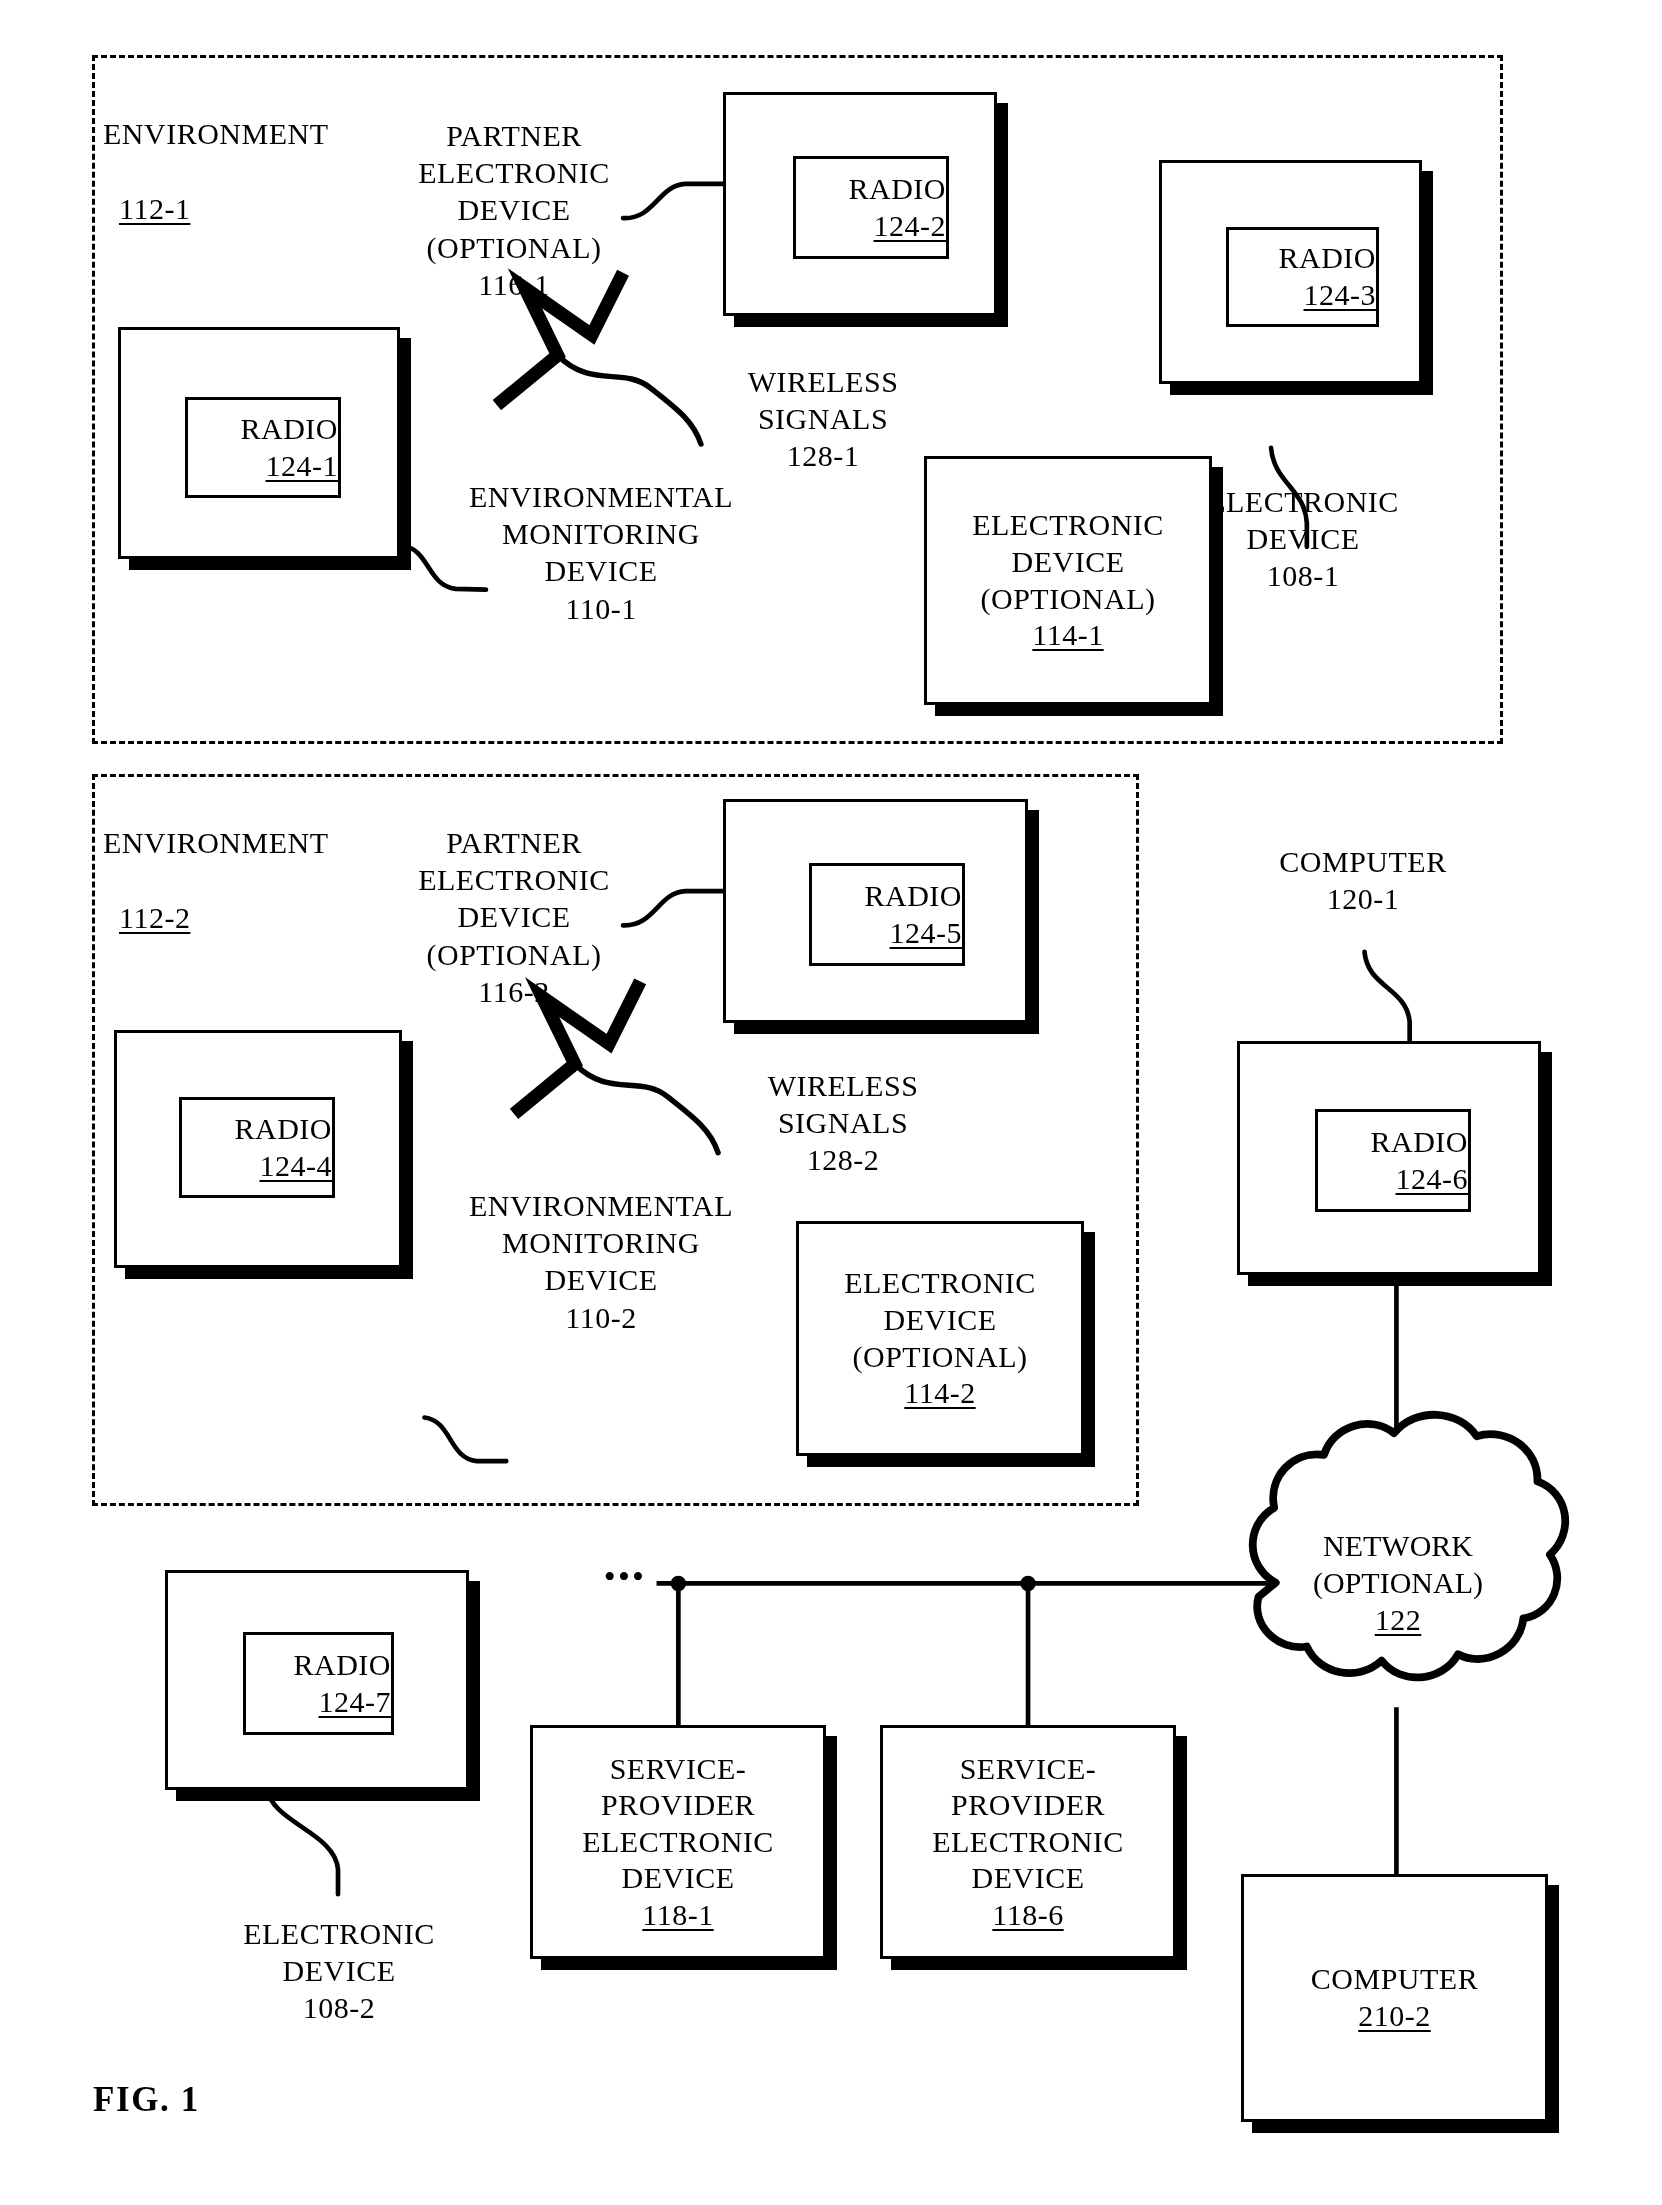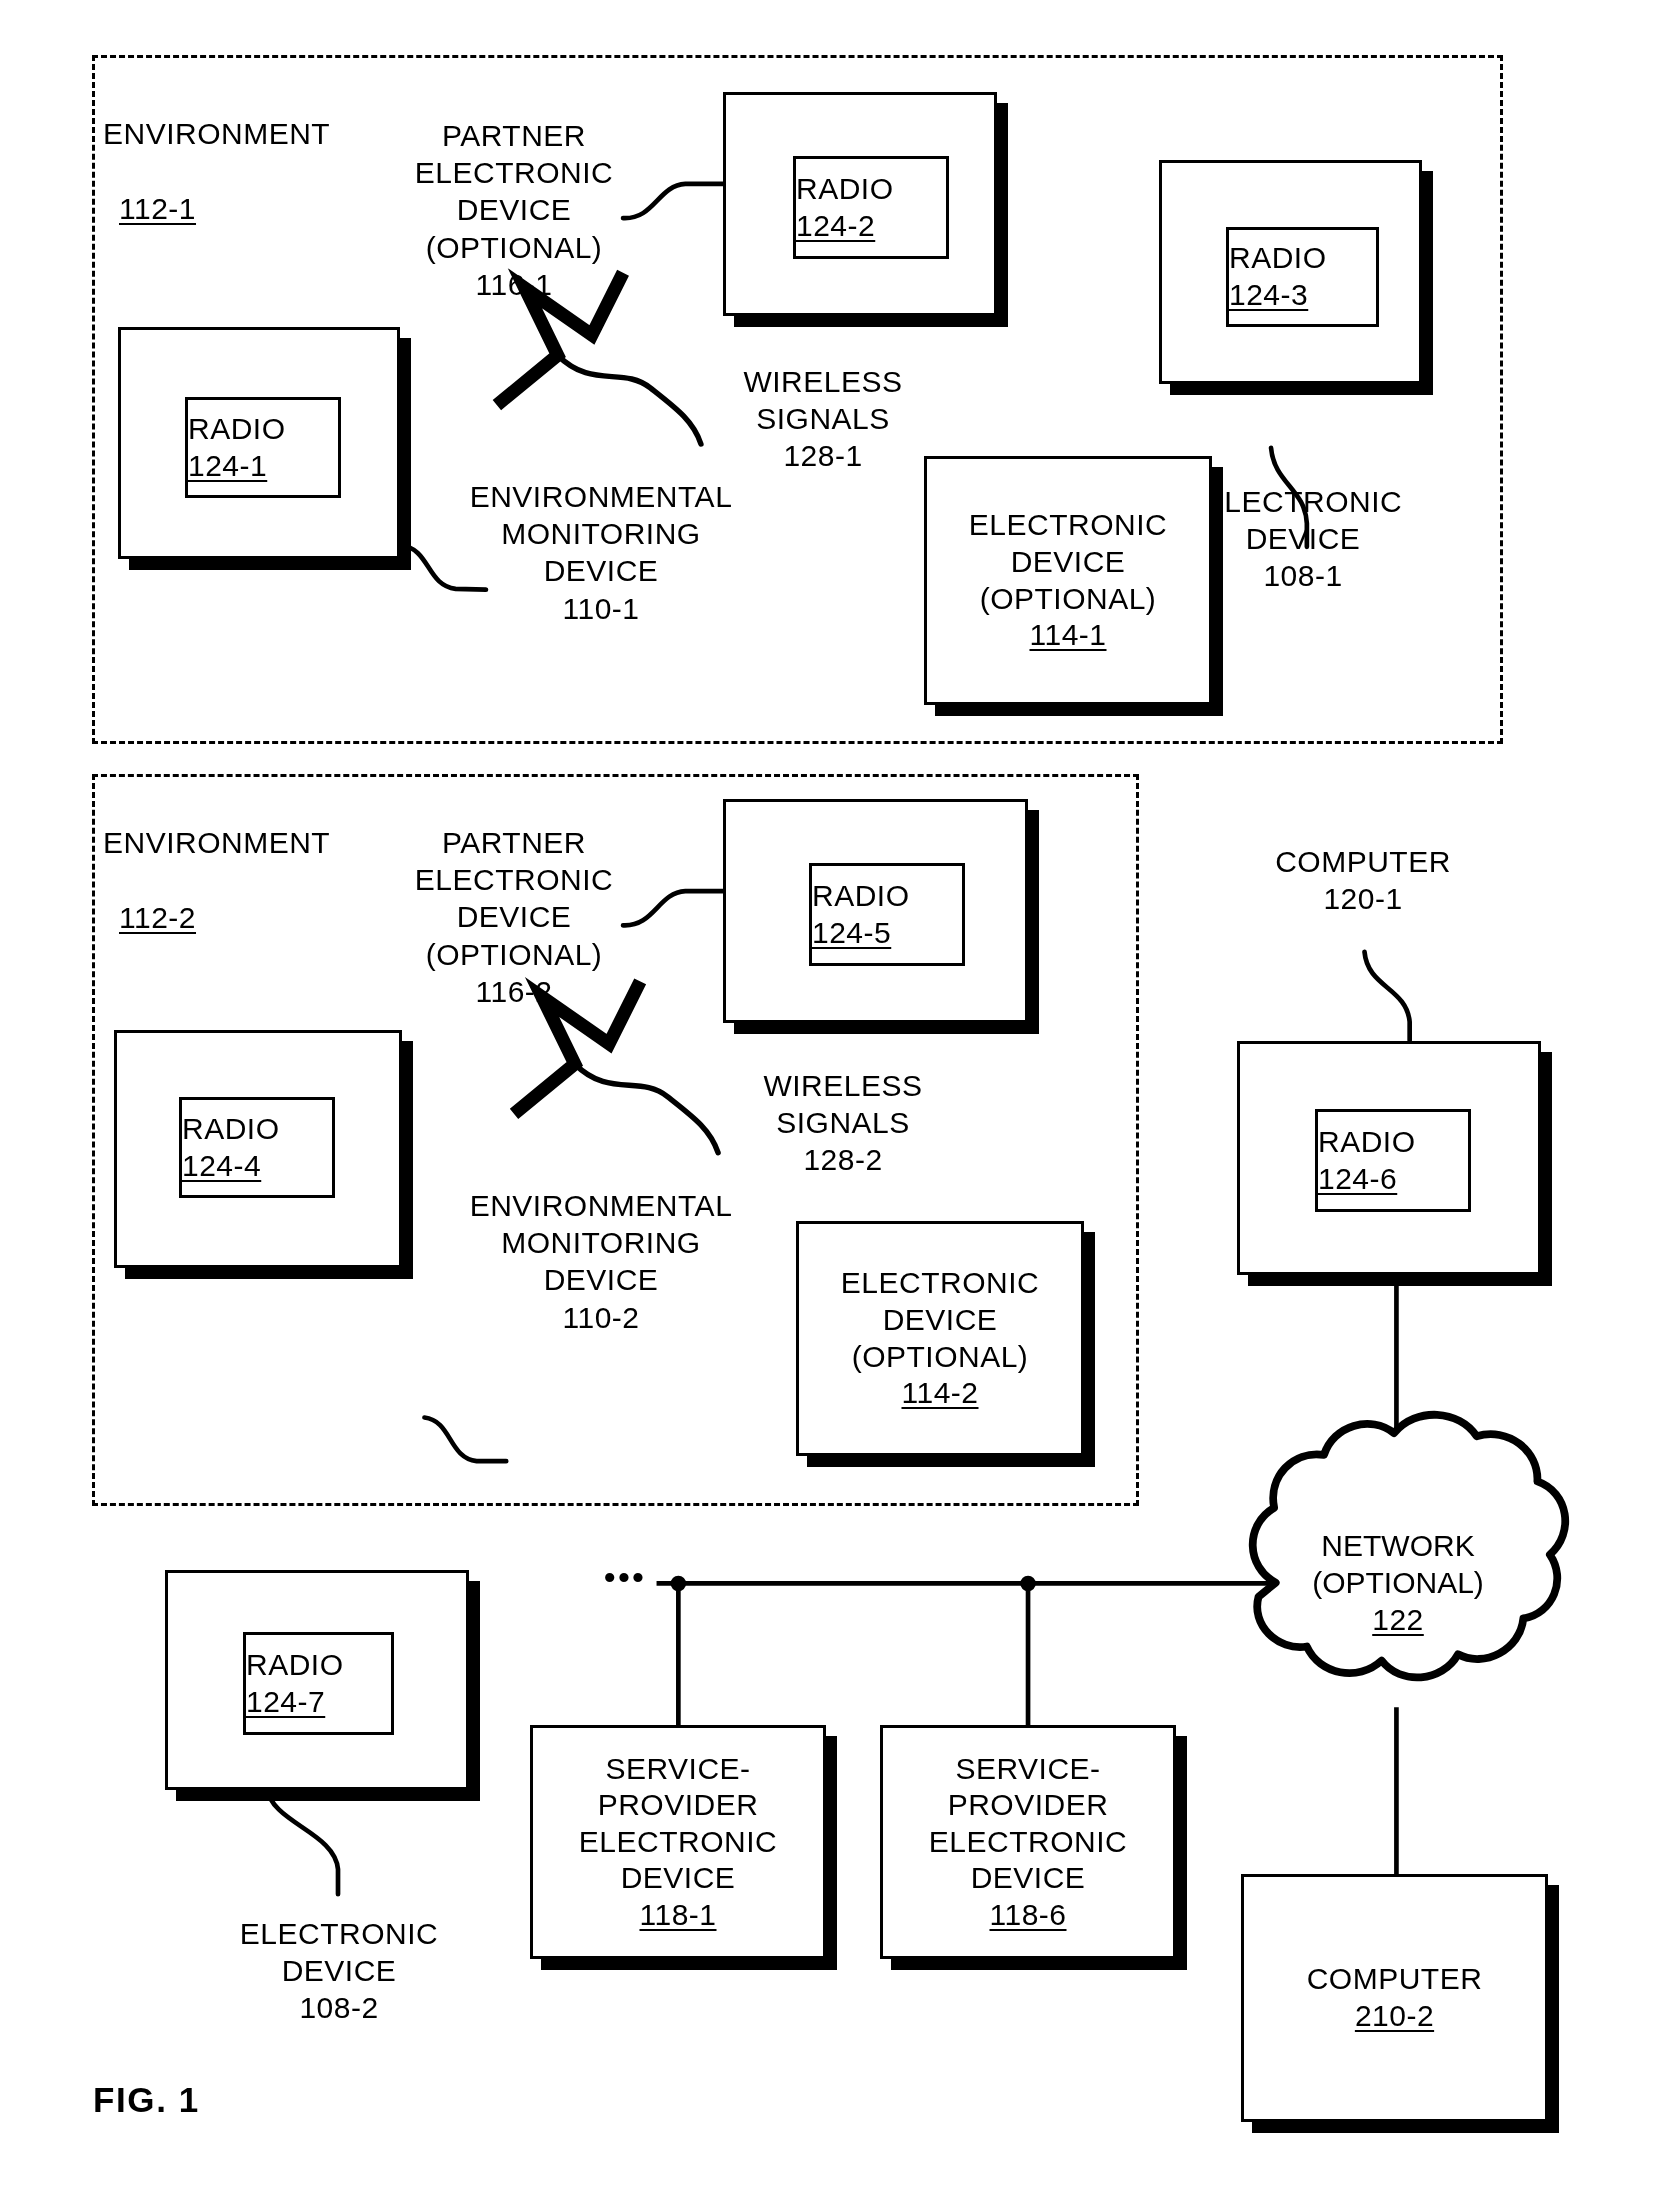--- a/index.html
+++ b/index.html
@@ -11,20 +11,21 @@
   body {
     font-family: "Liberation Sans", sans-serif;
     color: #000000;
   }
   #figure-root {
     position: relative;
     width: 1662px;
     height: 2205px;
     background: #ffffff;
     overflow: hidden;
+    font-family: Liberation Serif, serif;
   }
   svg.layer {
     position: absolute;
     left: 0;
     top: 0;
     width: 1662px;
     height: 2205px;
     overflow: visible;
   }
   .env-frame {
@@ -46,21 +47,21 @@
     justify-content: center;
     text-align: center;
   }
   .dbox-inner {
     position: absolute;
     box-sizing: border-box;
     border: 3.9px solid #000000;
     background: #ffffff;
     display: flex;
     flex-direction: column;
-    align-items: flex-start;
+    align-items: flex-end;
     justify-content: center;
     text-align: center;
   }
   .txt {
     font-size: 30px;
     line-height: 1.22;
     letter-spacing: 0.5px;
     white-space: pre-line;
     color: #000000;
   }

